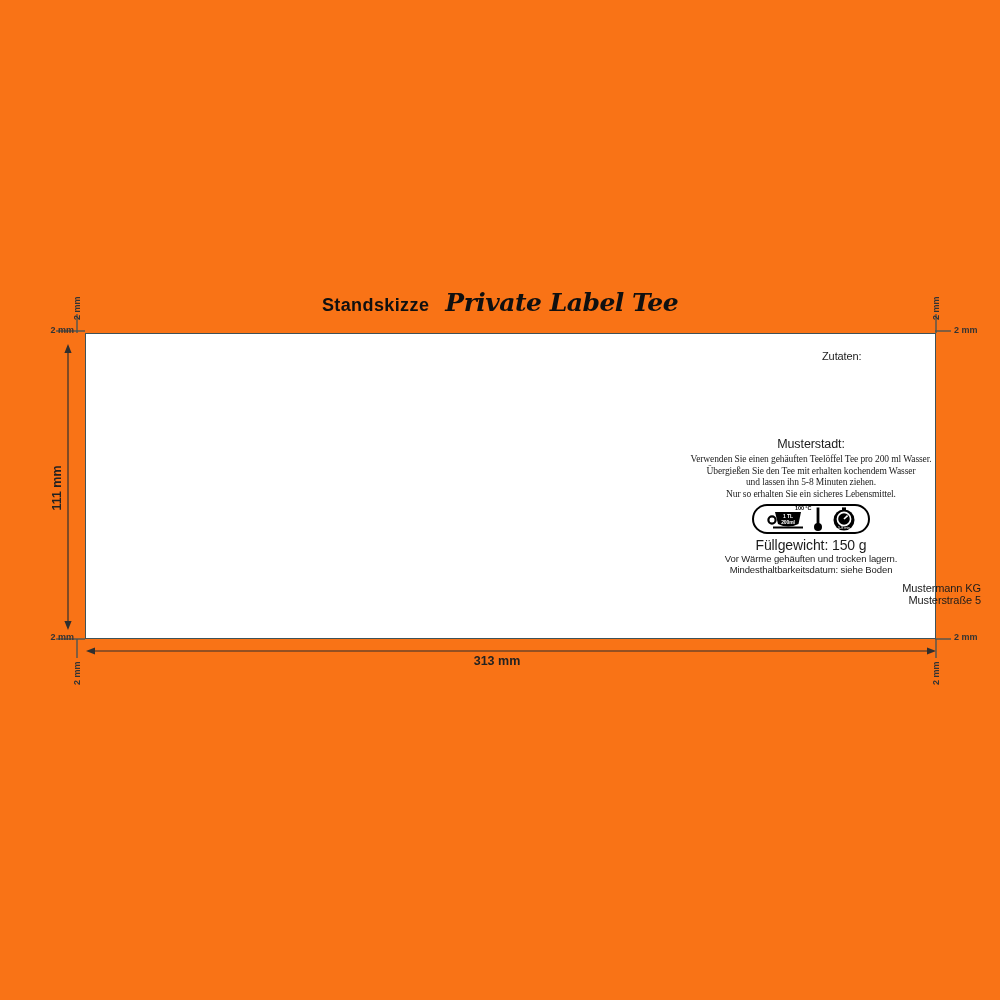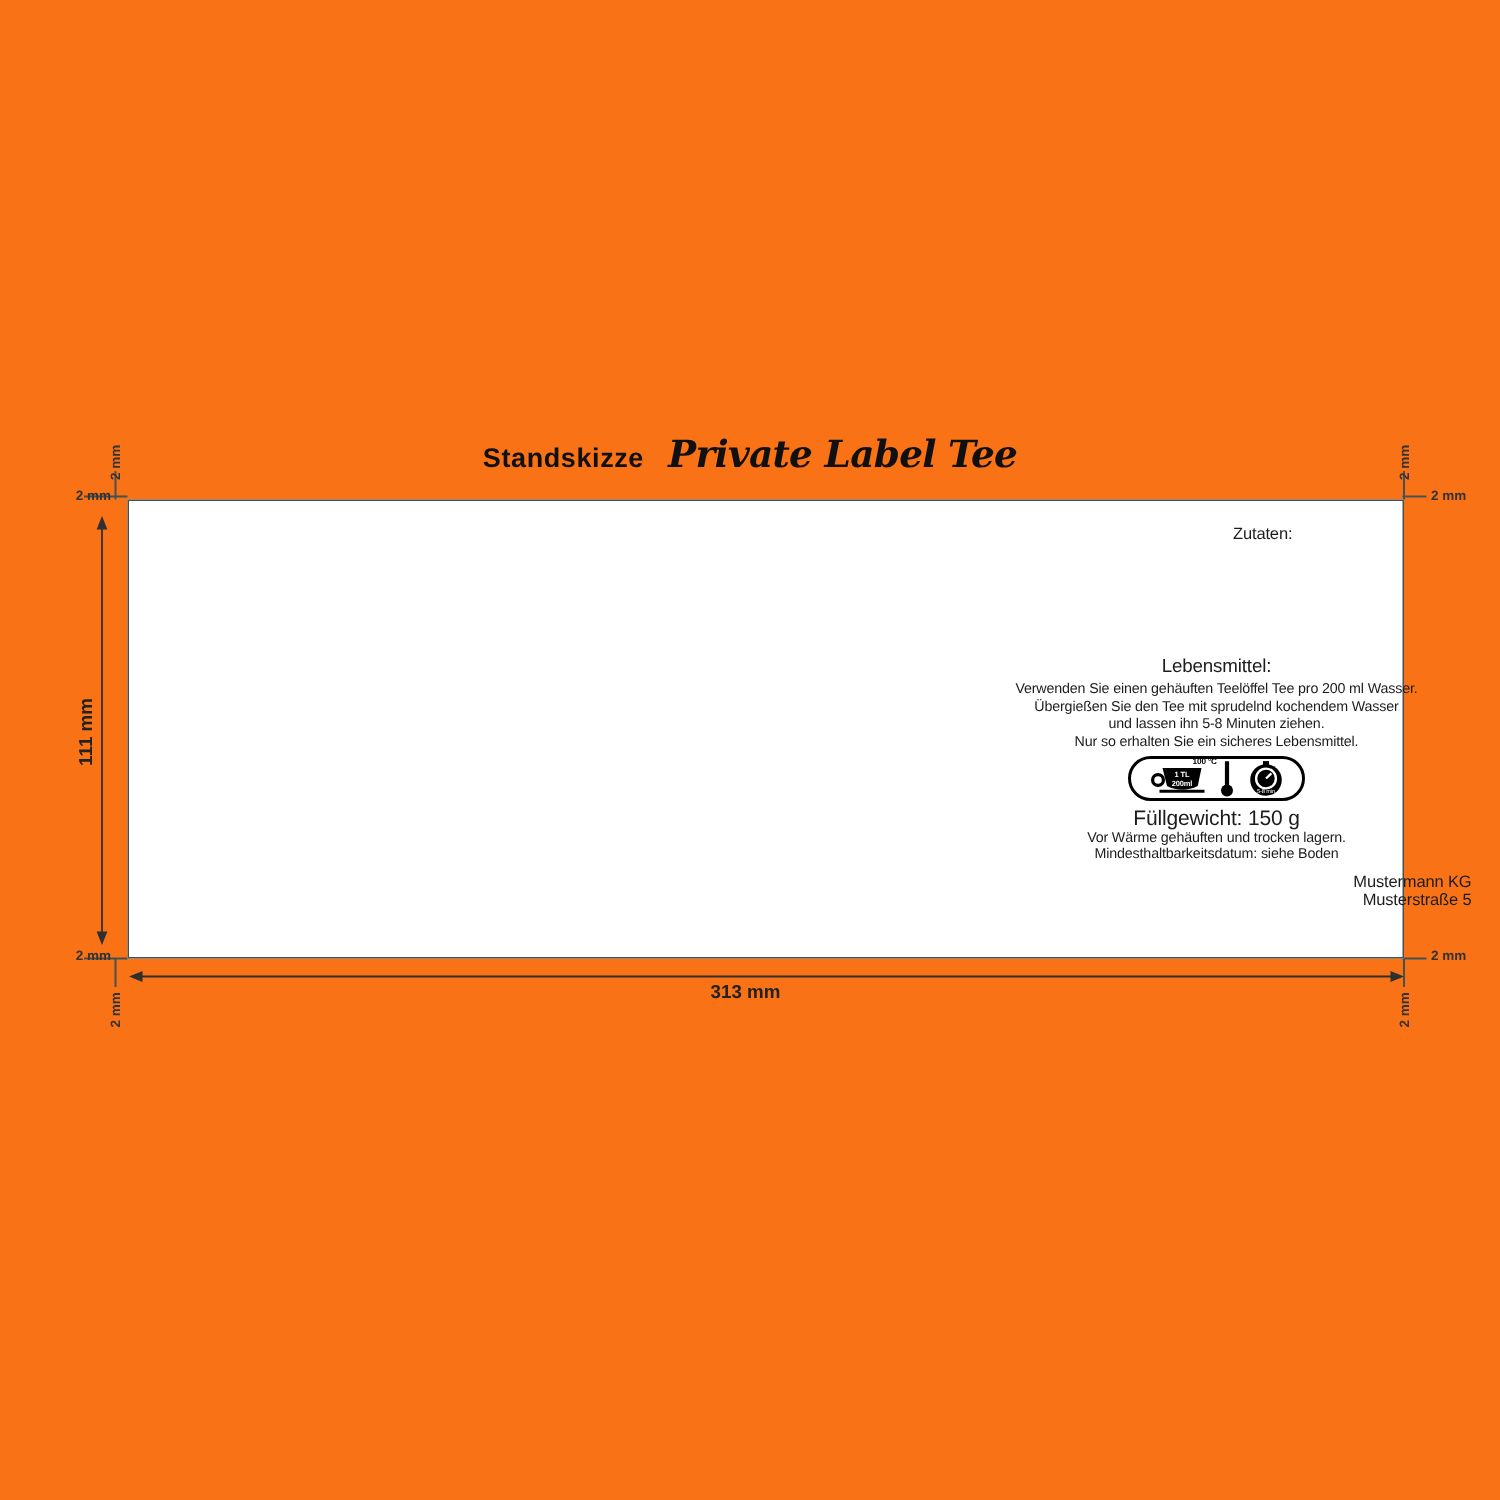--- a/index.html
+++ b/index.html
@@ -23,21 +23,21 @@
   .dim-label.v{transform:rotate(-90deg);}
   .margin-label{position:absolute;font-size:9px;font-weight:700;color:#333;white-space:nowrap;}
   .margin-label.v{transform:rotate(-90deg);}
   .margin-label.right{text-align:left;}
   .margin-label.left{text-align:right;}
 
   
   .ingredients{position:absolute;left:736px;top:16px;font-size:11px;letter-spacing:-.1px;}
   .content-col{position:absolute;left:555px;top:103px;width:340px;text-align:center;letter-spacing:-.1px;}
   .prep-heading{font-size:12.5px;line-height:15px;margin-bottom:2px;}
-  .prep-line{font-size:9.5px;line-height:11.5px;}
+  .prep-line{font-size:9.5px;line-height:11.5px;font-family:Liberation Serif, serif;}
   .pill{margin:4px auto 3px;width:118px;height:30px;border:2.5px solid #000;border-radius:16px;
         display:flex;align-items:center;justify-content:space-evenly;box-sizing:border-box;
         padding:0 5px;background:#fff;}
   .thermo-wrap{position:relative;width:12px;height:26px;}
   .temp-text{position:absolute;left:-17px;top:-1px;font-size:5.5px;font-weight:700;color:#000;}
   .fill-weight{font-size:14px;line-height:16px;margin-top:1px;}
   .storage-line{font-size:9.5px;line-height:11px;}
   .mfr{margin-top:7px;}
   .mfr-heading{font-size:11px;line-height:12px;}
   .mfr-line{font-size:11px;line-height:12px;text-align:right;}
@@ -89,23 +89,23 @@
   <div class="margin-label v" style="left:60px;top:663px;width:34px;">2 mm</div>
   <div class="margin-label right" style="left:954px;top:632px;width:38px;">2 mm</div>
   <div class="margin-label v" style="left:919px;top:663px;width:34px;">2 mm</div>
 
   <div class="label-rect">
 
     <div class="ingredients">Zutaten:</div>
 
     <div class="content-col">
 
-      <div class="prep-heading">Lebensmittel:</div>
+      <div class="prep-heading">Musterstadt:</div>
       <div class="prep-line">Verwenden Sie einen gehäuften Teelöffel Tee pro 200 ml Wasser.</div>
-      <div class="prep-line">Übergießen Sie den Tee mit sprudelnd kochendem Wasser</div>
+      <div class="prep-line">Übergießen Sie den Tee mit erhalten kochendem Wasser</div>
       <div class="prep-line">und lassen ihn 5-8 Minuten ziehen.</div>
       <div class="prep-line">Nur so erhalten Sie ein sicheres Lebensmittel.</div>
 
       <div class="pill">
         <svg width="38" height="24" viewBox="0 0 38 24">
           <circle cx="5" cy="13" r="3.6" fill="none" stroke="#000" stroke-width="2.2"></circle>
           <path d="M8,5 L34,5 L31.5,17 Q21,22 11,17 Z" fill="#000"></path>
           <path d="M6,20.5 H36" stroke="#000" stroke-width="2"></path>
           <text x="21" y="11.3" font-size="5" font-weight="bold" fill="#fff" text-anchor="middle">1 TL</text>
           <text x="21" y="17" font-size="5" font-weight="bold" fill="#fff" text-anchor="middle">200ml</text>

